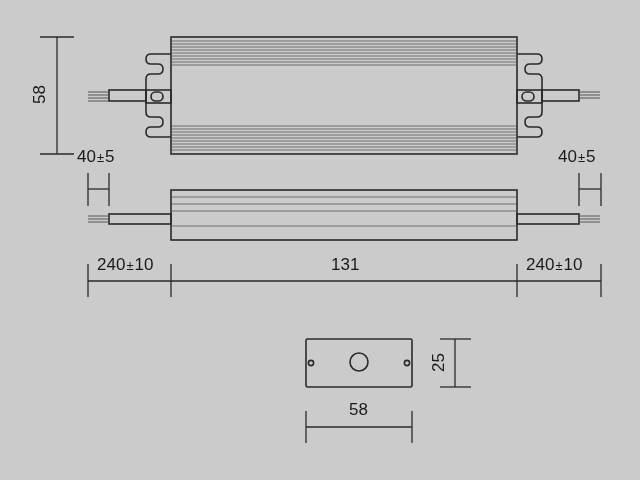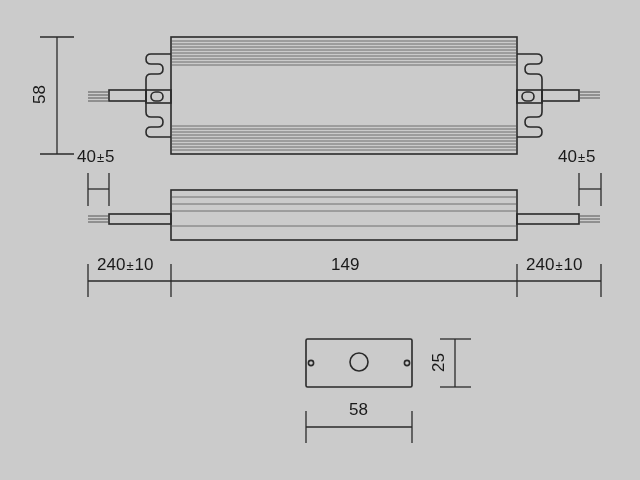--- a/index.html
+++ b/index.html
@@ -160,21 +160,21 @@
 
 <div class="lbl" style="left:558px; top:148px;">
   <span>40</span><span class="pm">±</span><span>5</span>
 </div>
 
 <div class="lbl" style="left:97px; top:256px;">
   <span>240</span><span class="pm">±</span><span>10</span>
 </div>
 
 <div class="lbl" style="left:331px; top:256px;">
-  <span>149</span>
+  <span>131</span>
 </div>
 
 <div class="lbl" style="left:526px; top:256px;">
   <span>240</span><span class="pm">±</span><span>10</span>
 </div>
 
 <div class="lbl rot" style="left:426px; top:354px; width:24px; text-align:center;">
   <span>25</span>
 </div>
 

